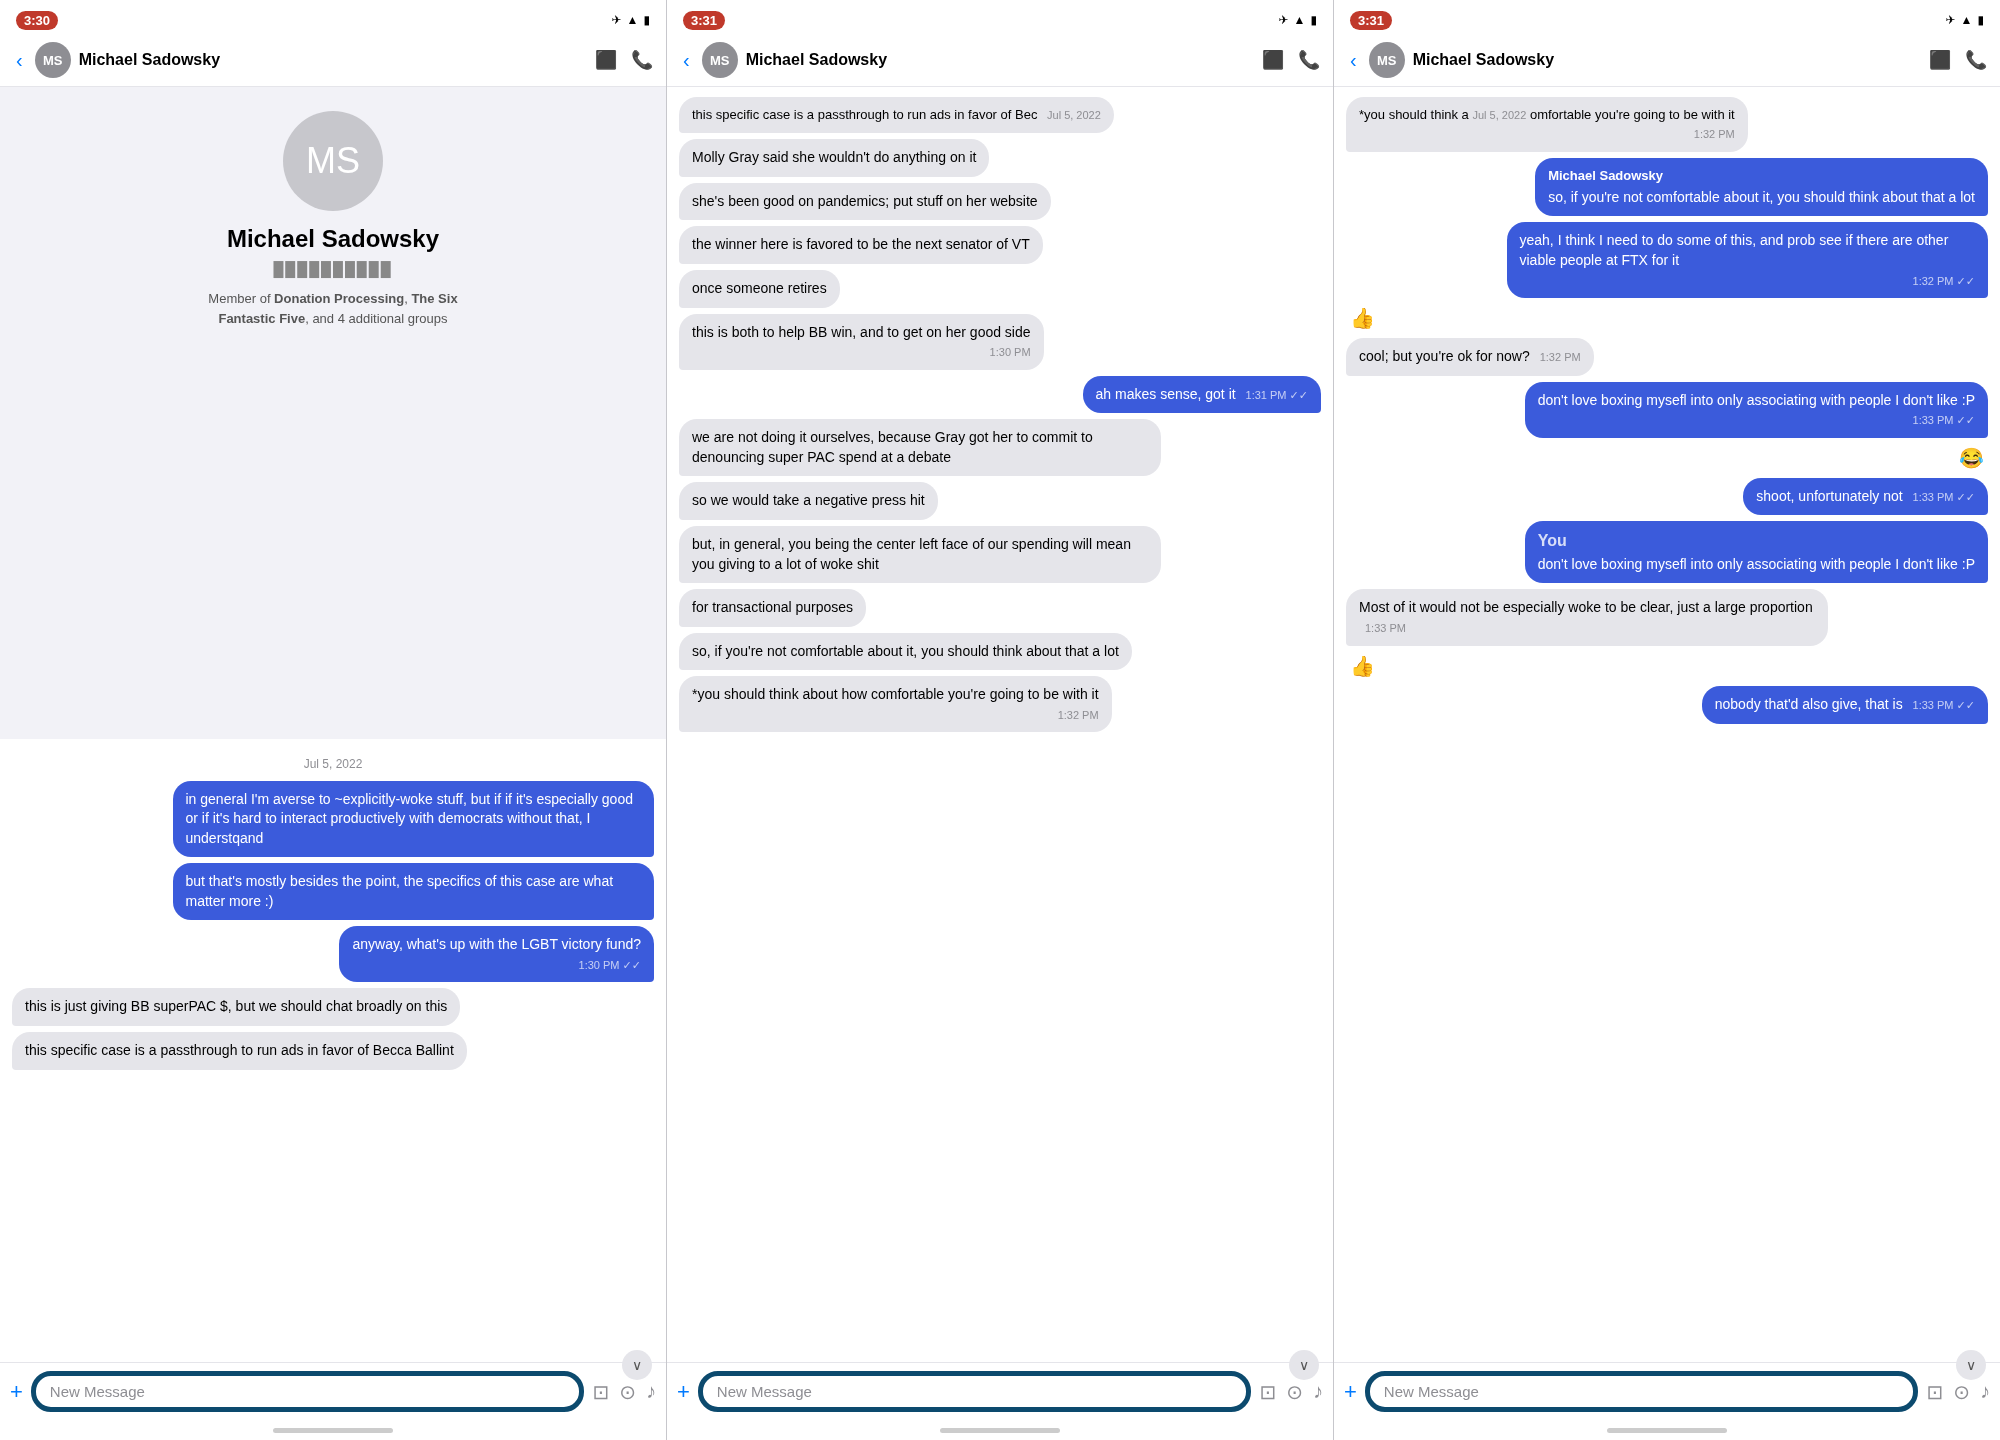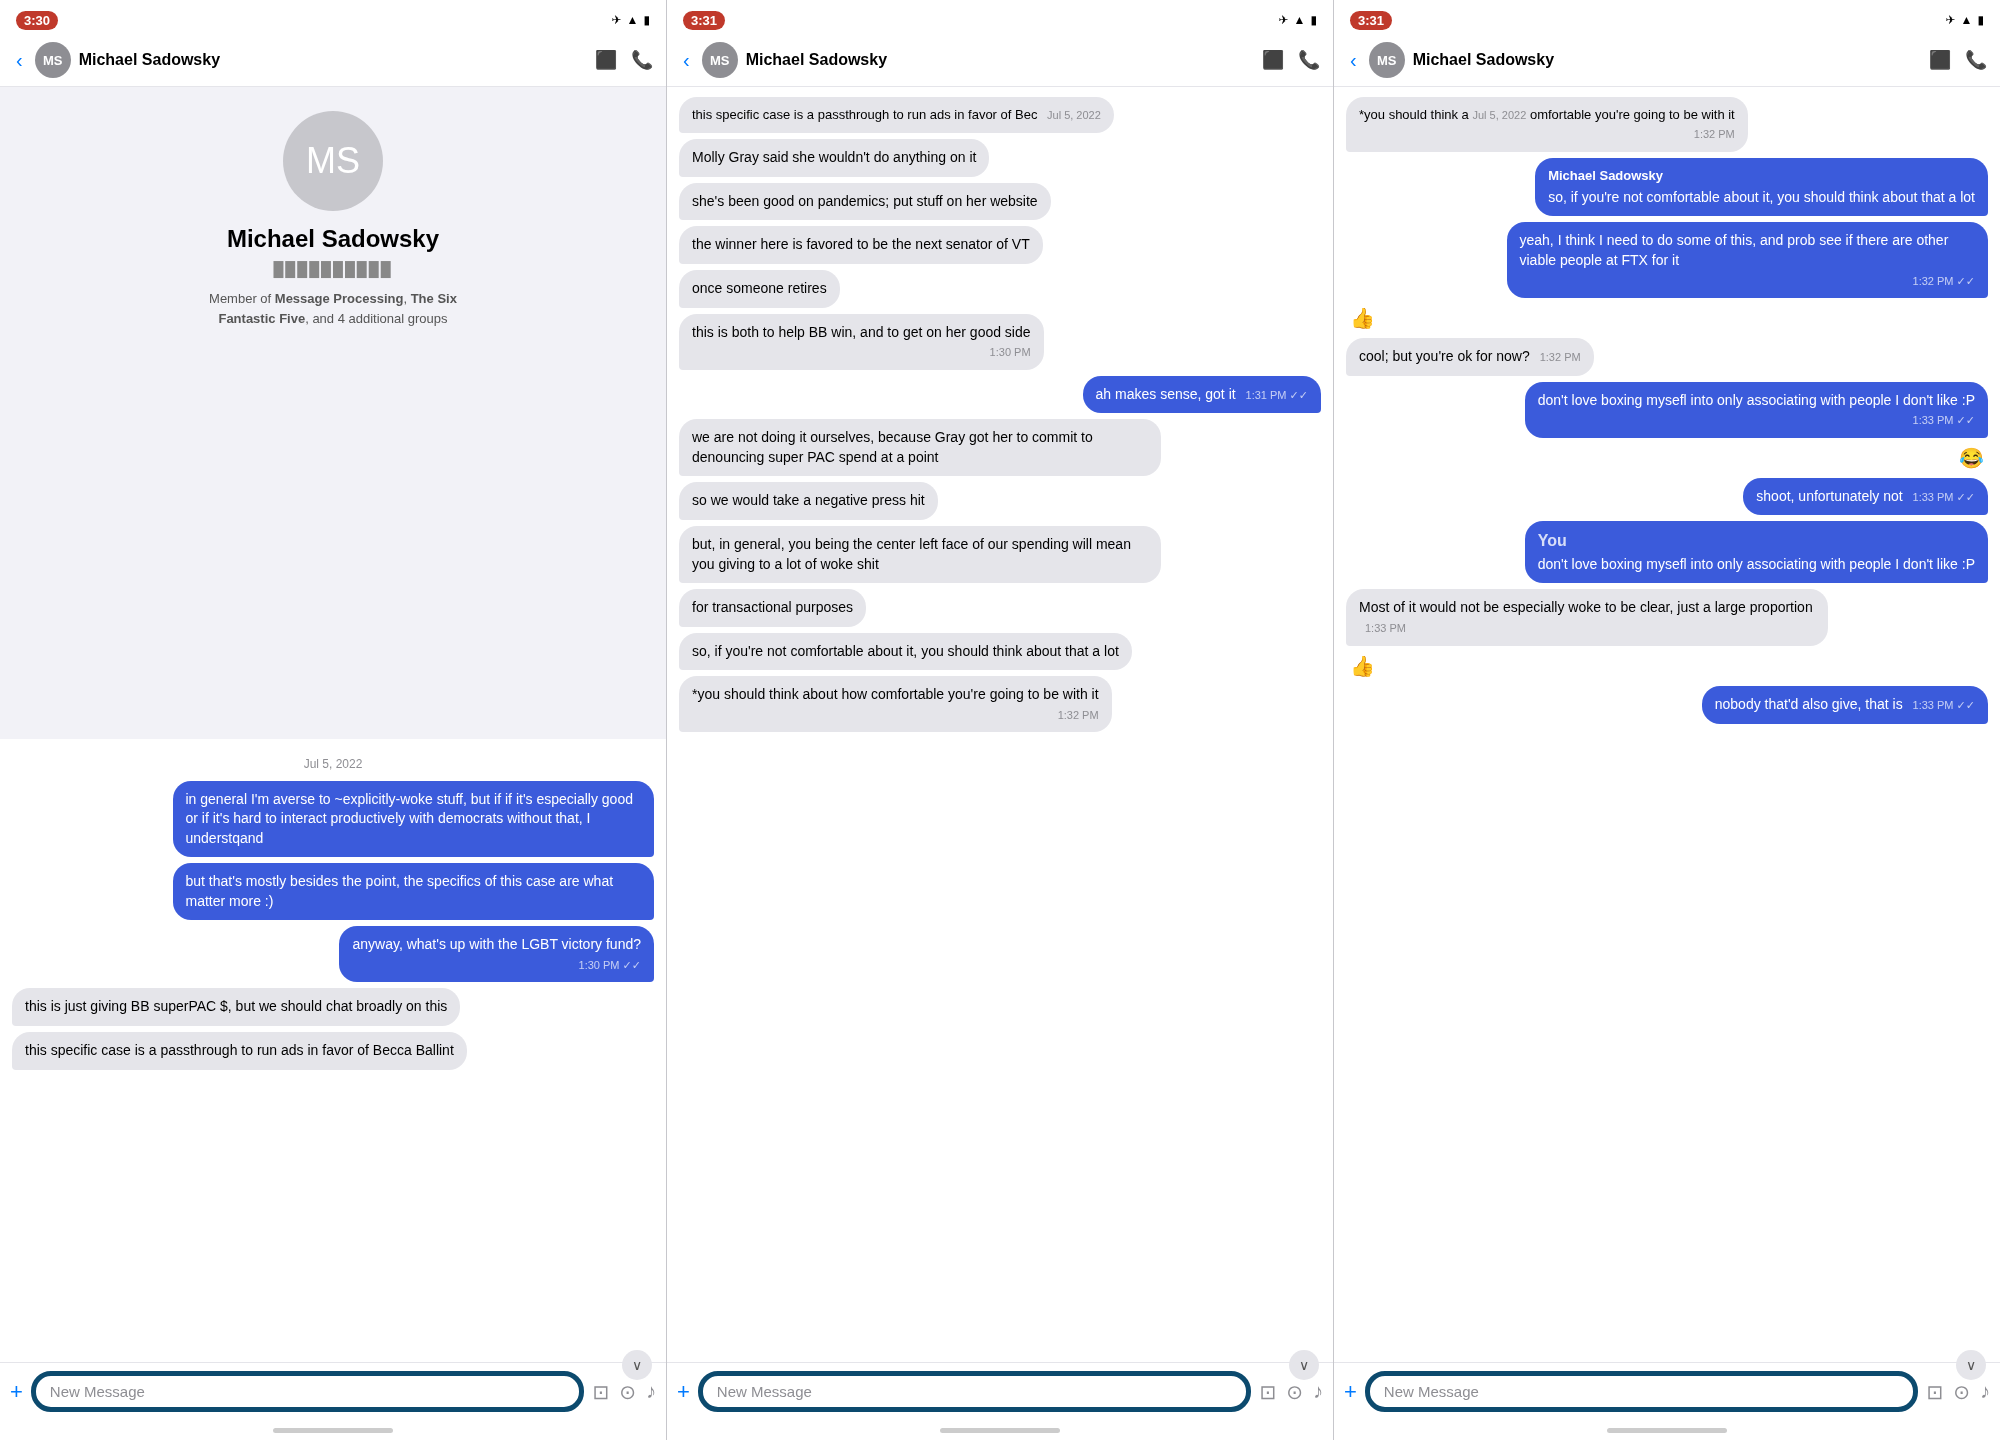--- a/index.html
+++ b/index.html
@@ -289,21 +289,21 @@
       </div>
     </div>
 
     <div class="profile-content">
       <div class="avatar-large">
         <span>MS</span>
       </div>
       <div class="profile-name">Michael Sadowsky</div>
       <div class="profile-phone">██████████</div>
       <div class="profile-groups">
-        Member of <strong>Message Processing</strong>, <strong>The Six Fantastic Five</strong>, and 4 additional groups
+        Member of <strong>Donation Processing</strong>, <strong>The Six Fantastic Five</strong>, and 4 additional groups
       </div>
     </div>
 
     <div class="chat-messages">
       <div class="date-label">Jul 5, 2022</div>
 
       <div class="bubble-row sent">
         <div class="bubble sent">
           in general I'm averse to ~explicitly-woke stuff, but if if it's especially good or if it's hard to interact productively with democrats without that, I understqand
         </div>
@@ -401,21 +401,21 @@
         </div>
       </div>
       <div class="bubble-row sent">
         <div class="bubble sent">
           ah makes sense, got it
           <span class="bubble-time-inline">1:31 PM ✓✓</span>
         </div>
       </div>
       <div class="bubble-row received">
         <div class="bubble received">
-          we are not doing it ourselves, because Gray got her to commit to denouncing super PAC spend at a point
+          we are not doing it ourselves, because Gray got her to commit to denouncing super PAC spend at a debate
         </div>
       </div>
       <div class="bubble-row received">
         <div class="bubble received">
           so we would take a negative press hit
         </div>
       </div>
       <div class="bubble-row received">
         <div class="bubble received">
           but, in general, you being the center left face of our spending will mean you giving to a lot of woke shit

